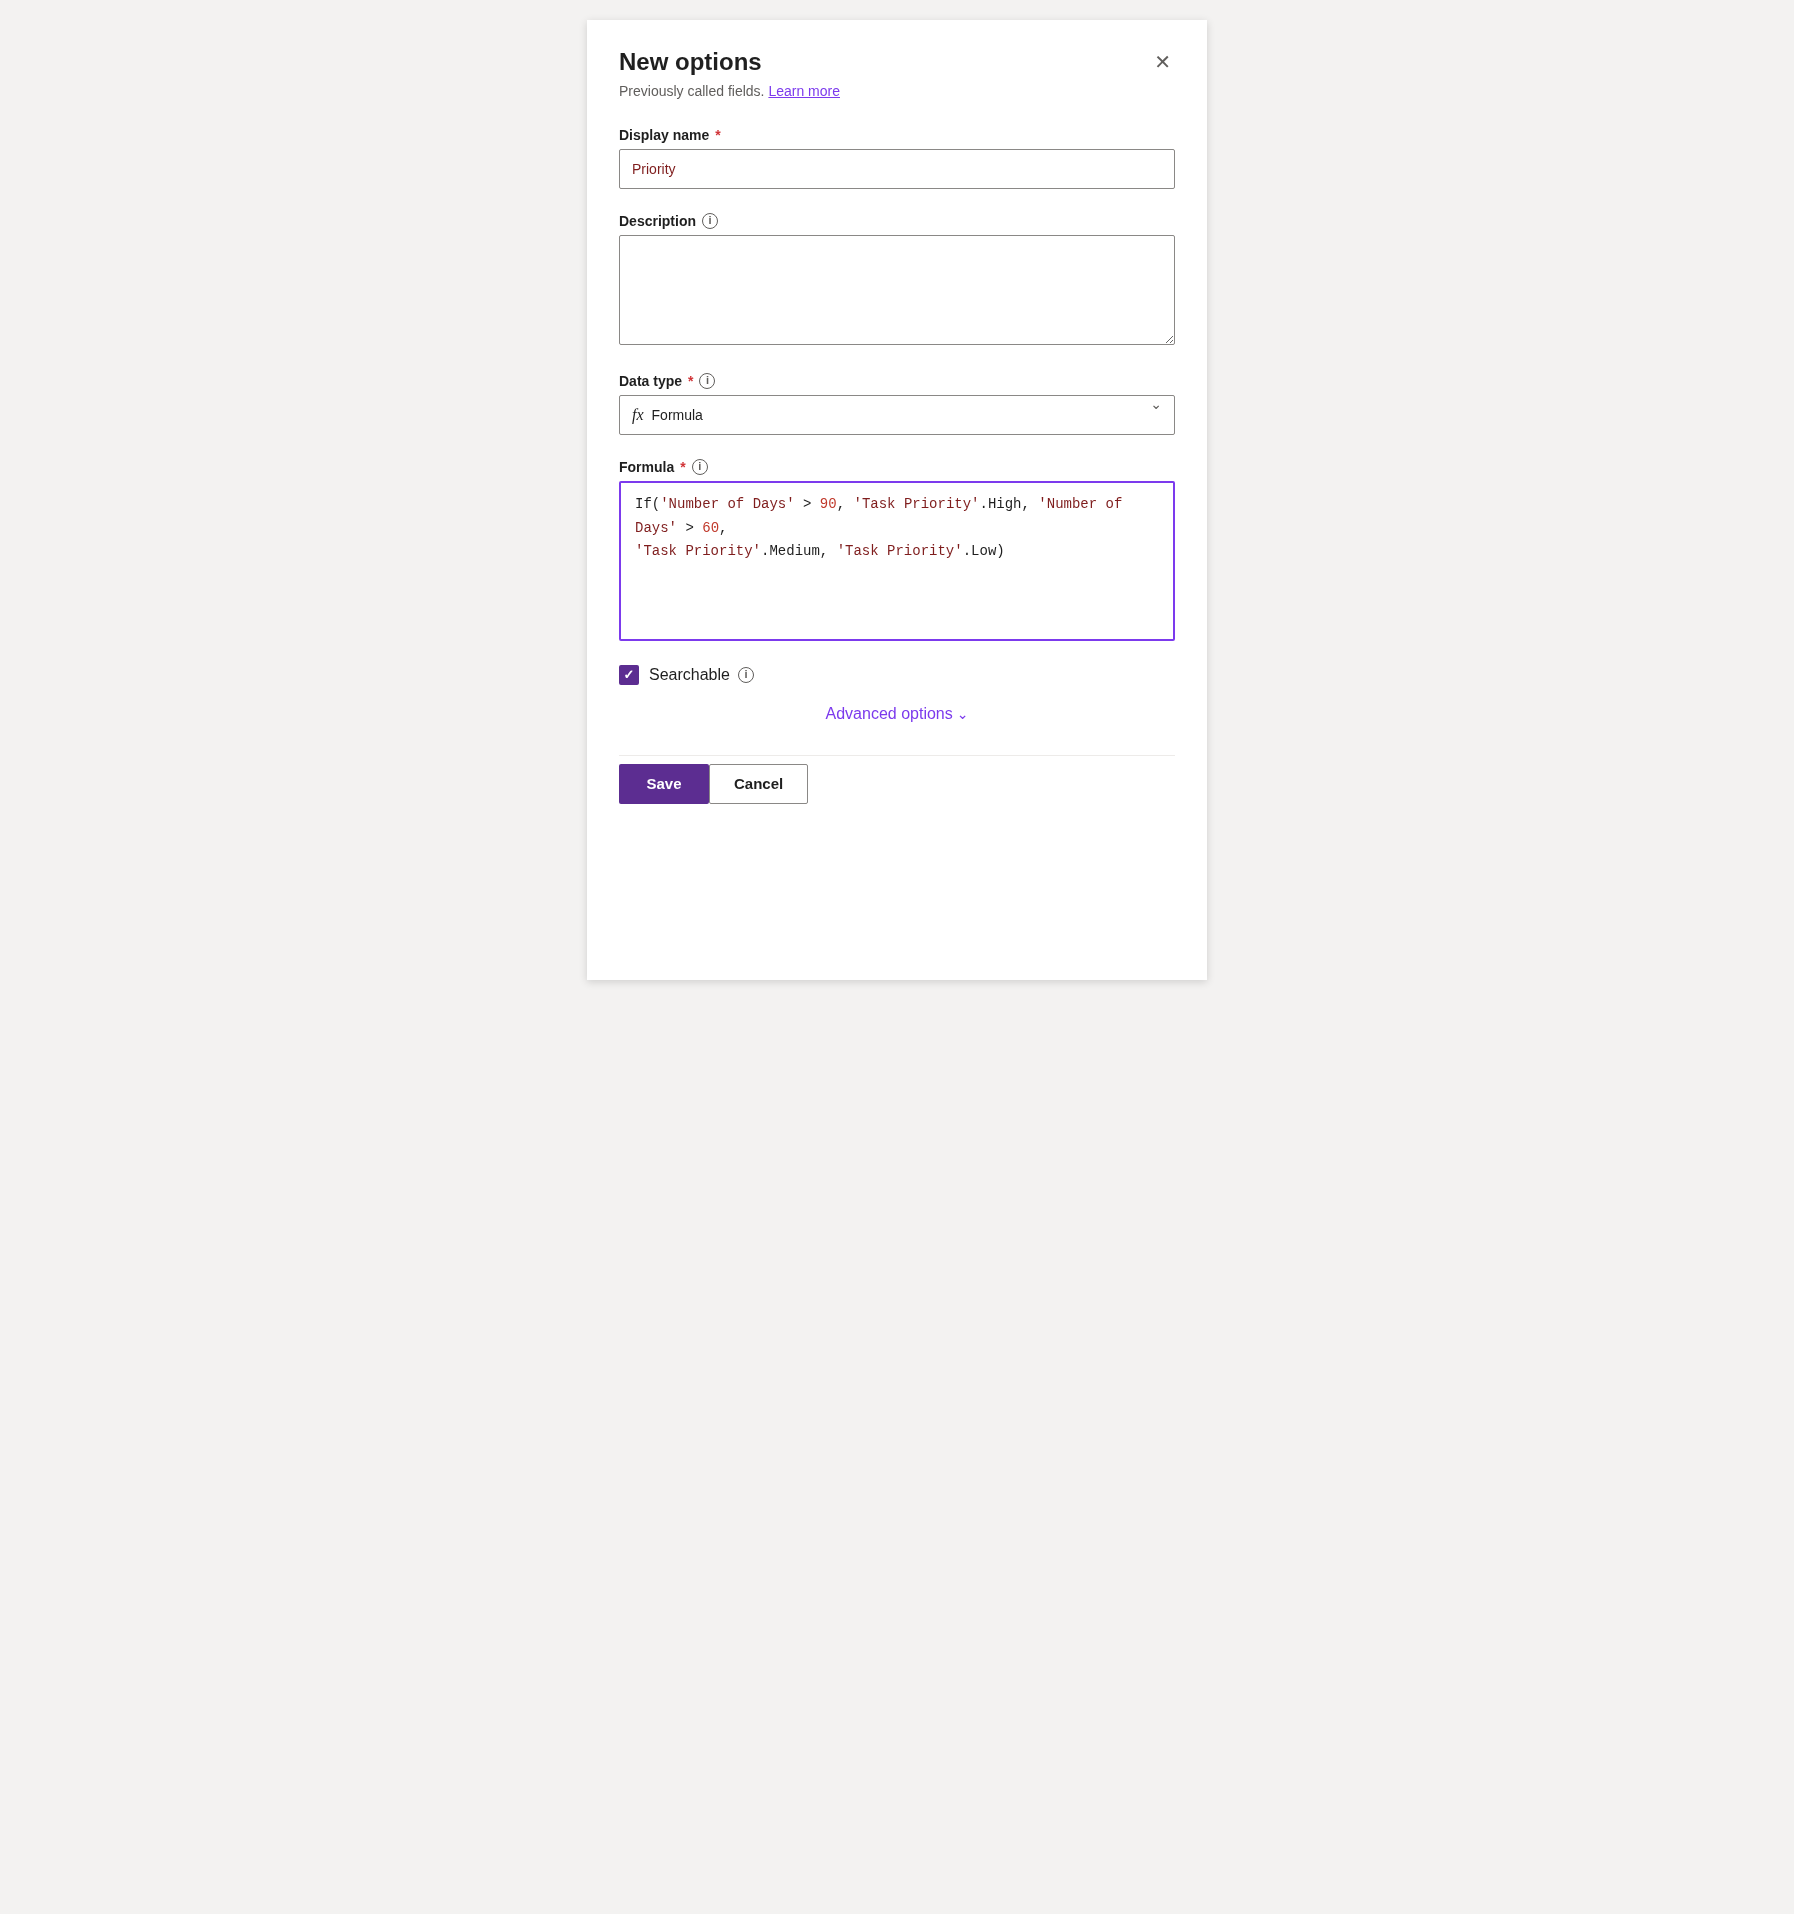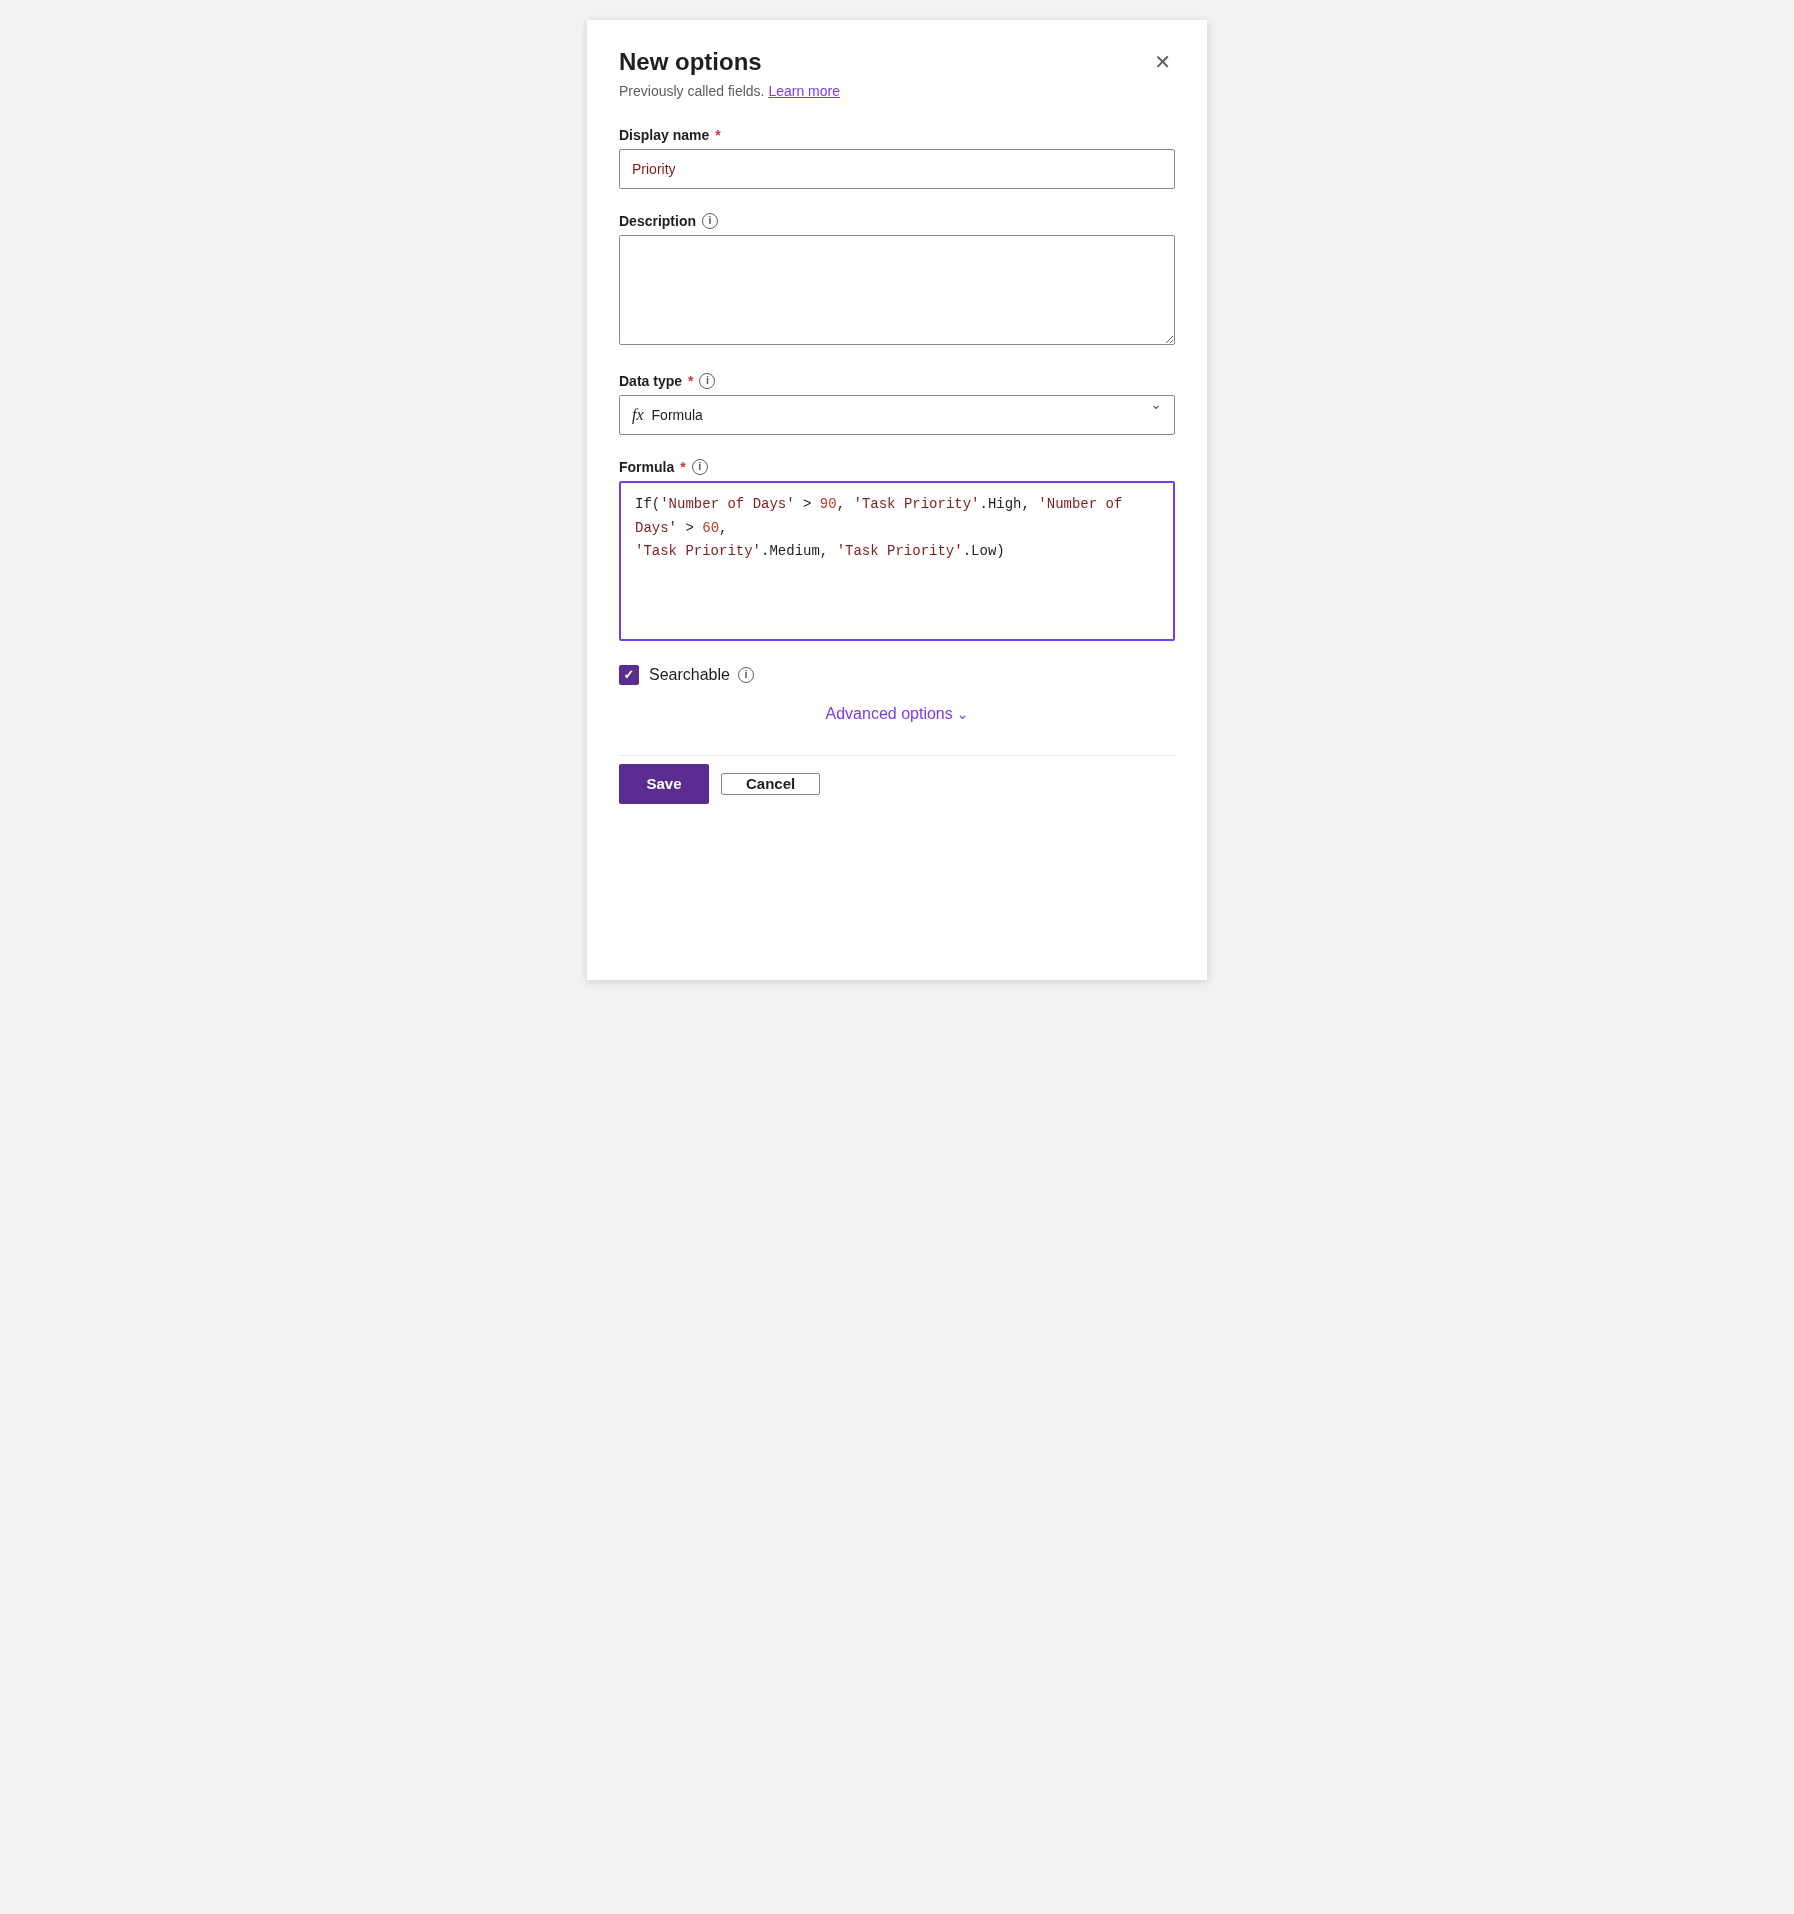--- a/index.html
+++ b/index.html
@@ -207,21 +207,20 @@
       font-weight: 400;
     }
 
     .advanced-chevron {
       color: #7c3aed;
       font-size: 14px;
     }
 
     .footer-buttons {
       display: flex;
-      gap: 12px;
       align-items: center;
       padding-top: 8px;
       border-top: 1px solid #edebe9;
       margin-top: 0;
     }
 
     .btn-save {
       background: #5c2d91;
       color: #ffffff;
       border: none;
@@ -234,21 +233,21 @@
       cursor: pointer;
       min-width: 90px;
     }
 
     .btn-cancel {
       background: #ffffff;
       color: #1f1f1f;
       border: 1px solid #8a8886;
       border-radius: 2px;
       padding: 0 24px;
-      height: 22px;
+      height: 40px;
       font-size: 15px;
       font-weight: 600;
       font-family: inherit;
       cursor: pointer;
       min-width: 90px;
     }
 
     .formula-box {
       width: 100%;
       min-height: 160px;

